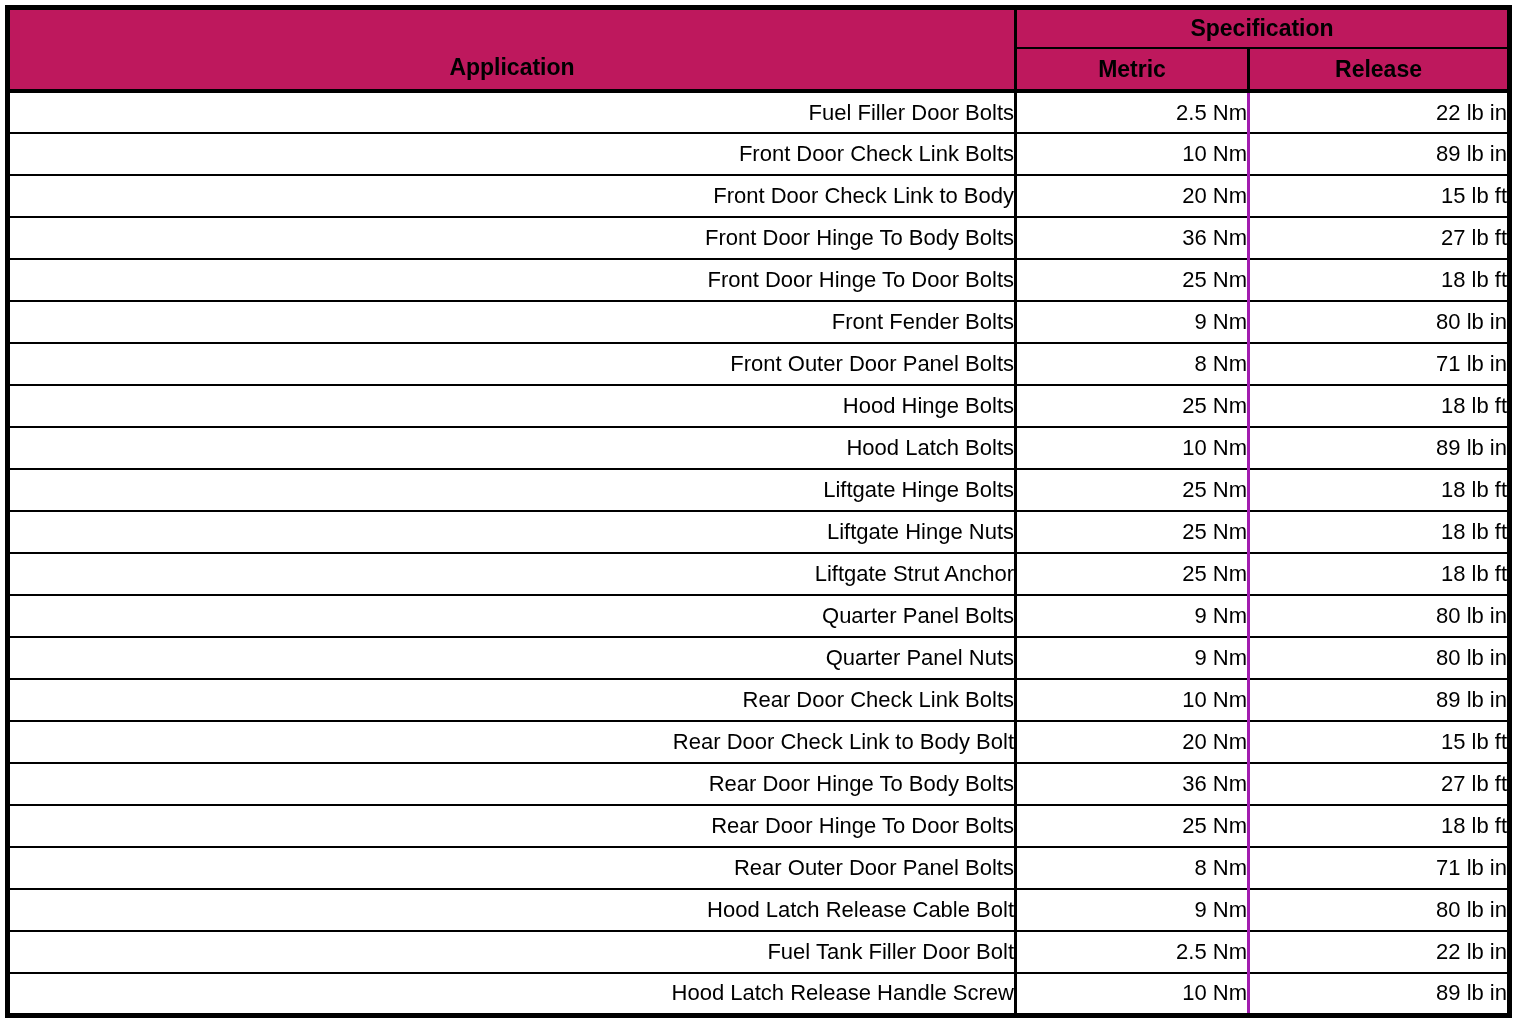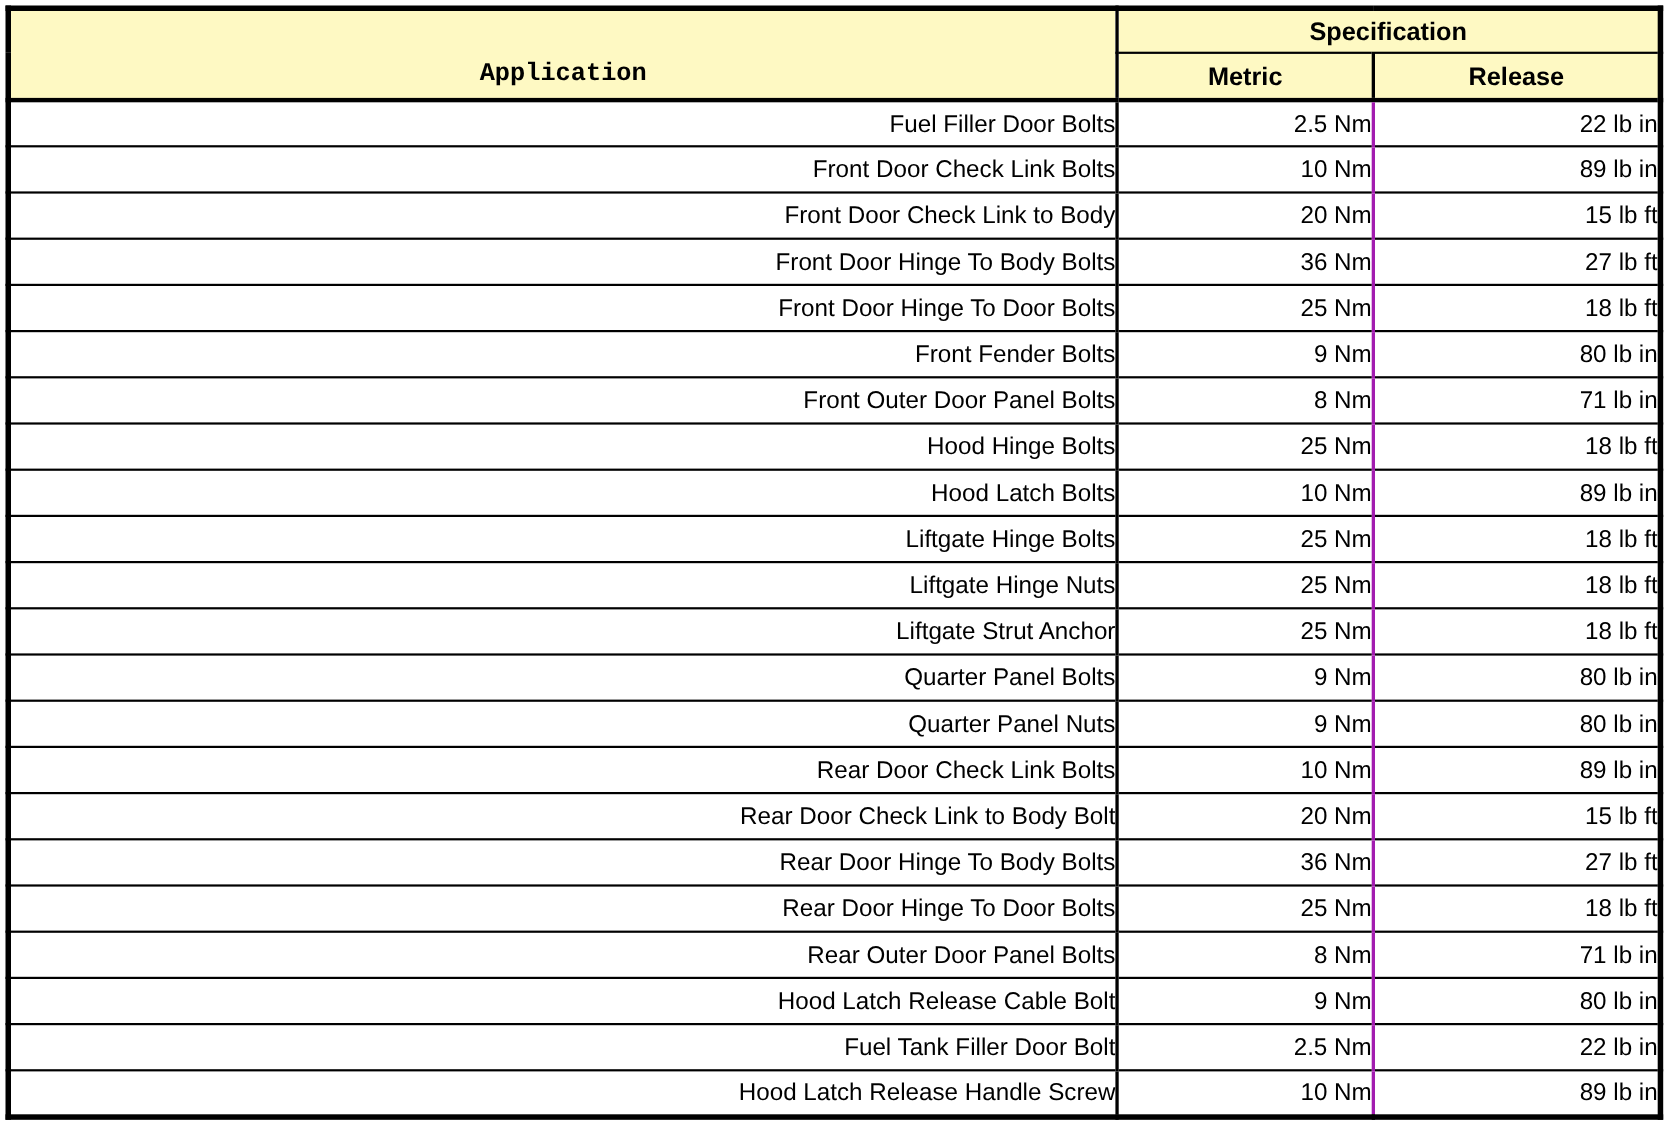--- a/index.html
+++ b/index.html
@@ -29,28 +29,27 @@
     padding: 0;
     overflow: hidden;
     white-space: nowrap;
   }
 
   
   th {
     font-weight: bold;
     font-size: 23px;
     text-align: center;
-    background: #fef9c3;
+    background: #be185d;
   }
   th.application-header {
     vertical-align: bottom;
     padding-bottom: 10px;
     border-right: 3px solid #000000;
     border-bottom: 4px solid #000000;
-    font-family: Liberation Mono, monospace;
   }
   th.specification-header {
     height: 37px;
     vertical-align: middle;
     border-bottom: 2px solid #000000;
   }
   th.metric-header {
     height: 40px;
     vertical-align: middle;
     border-bottom: 4px solid #000000;

